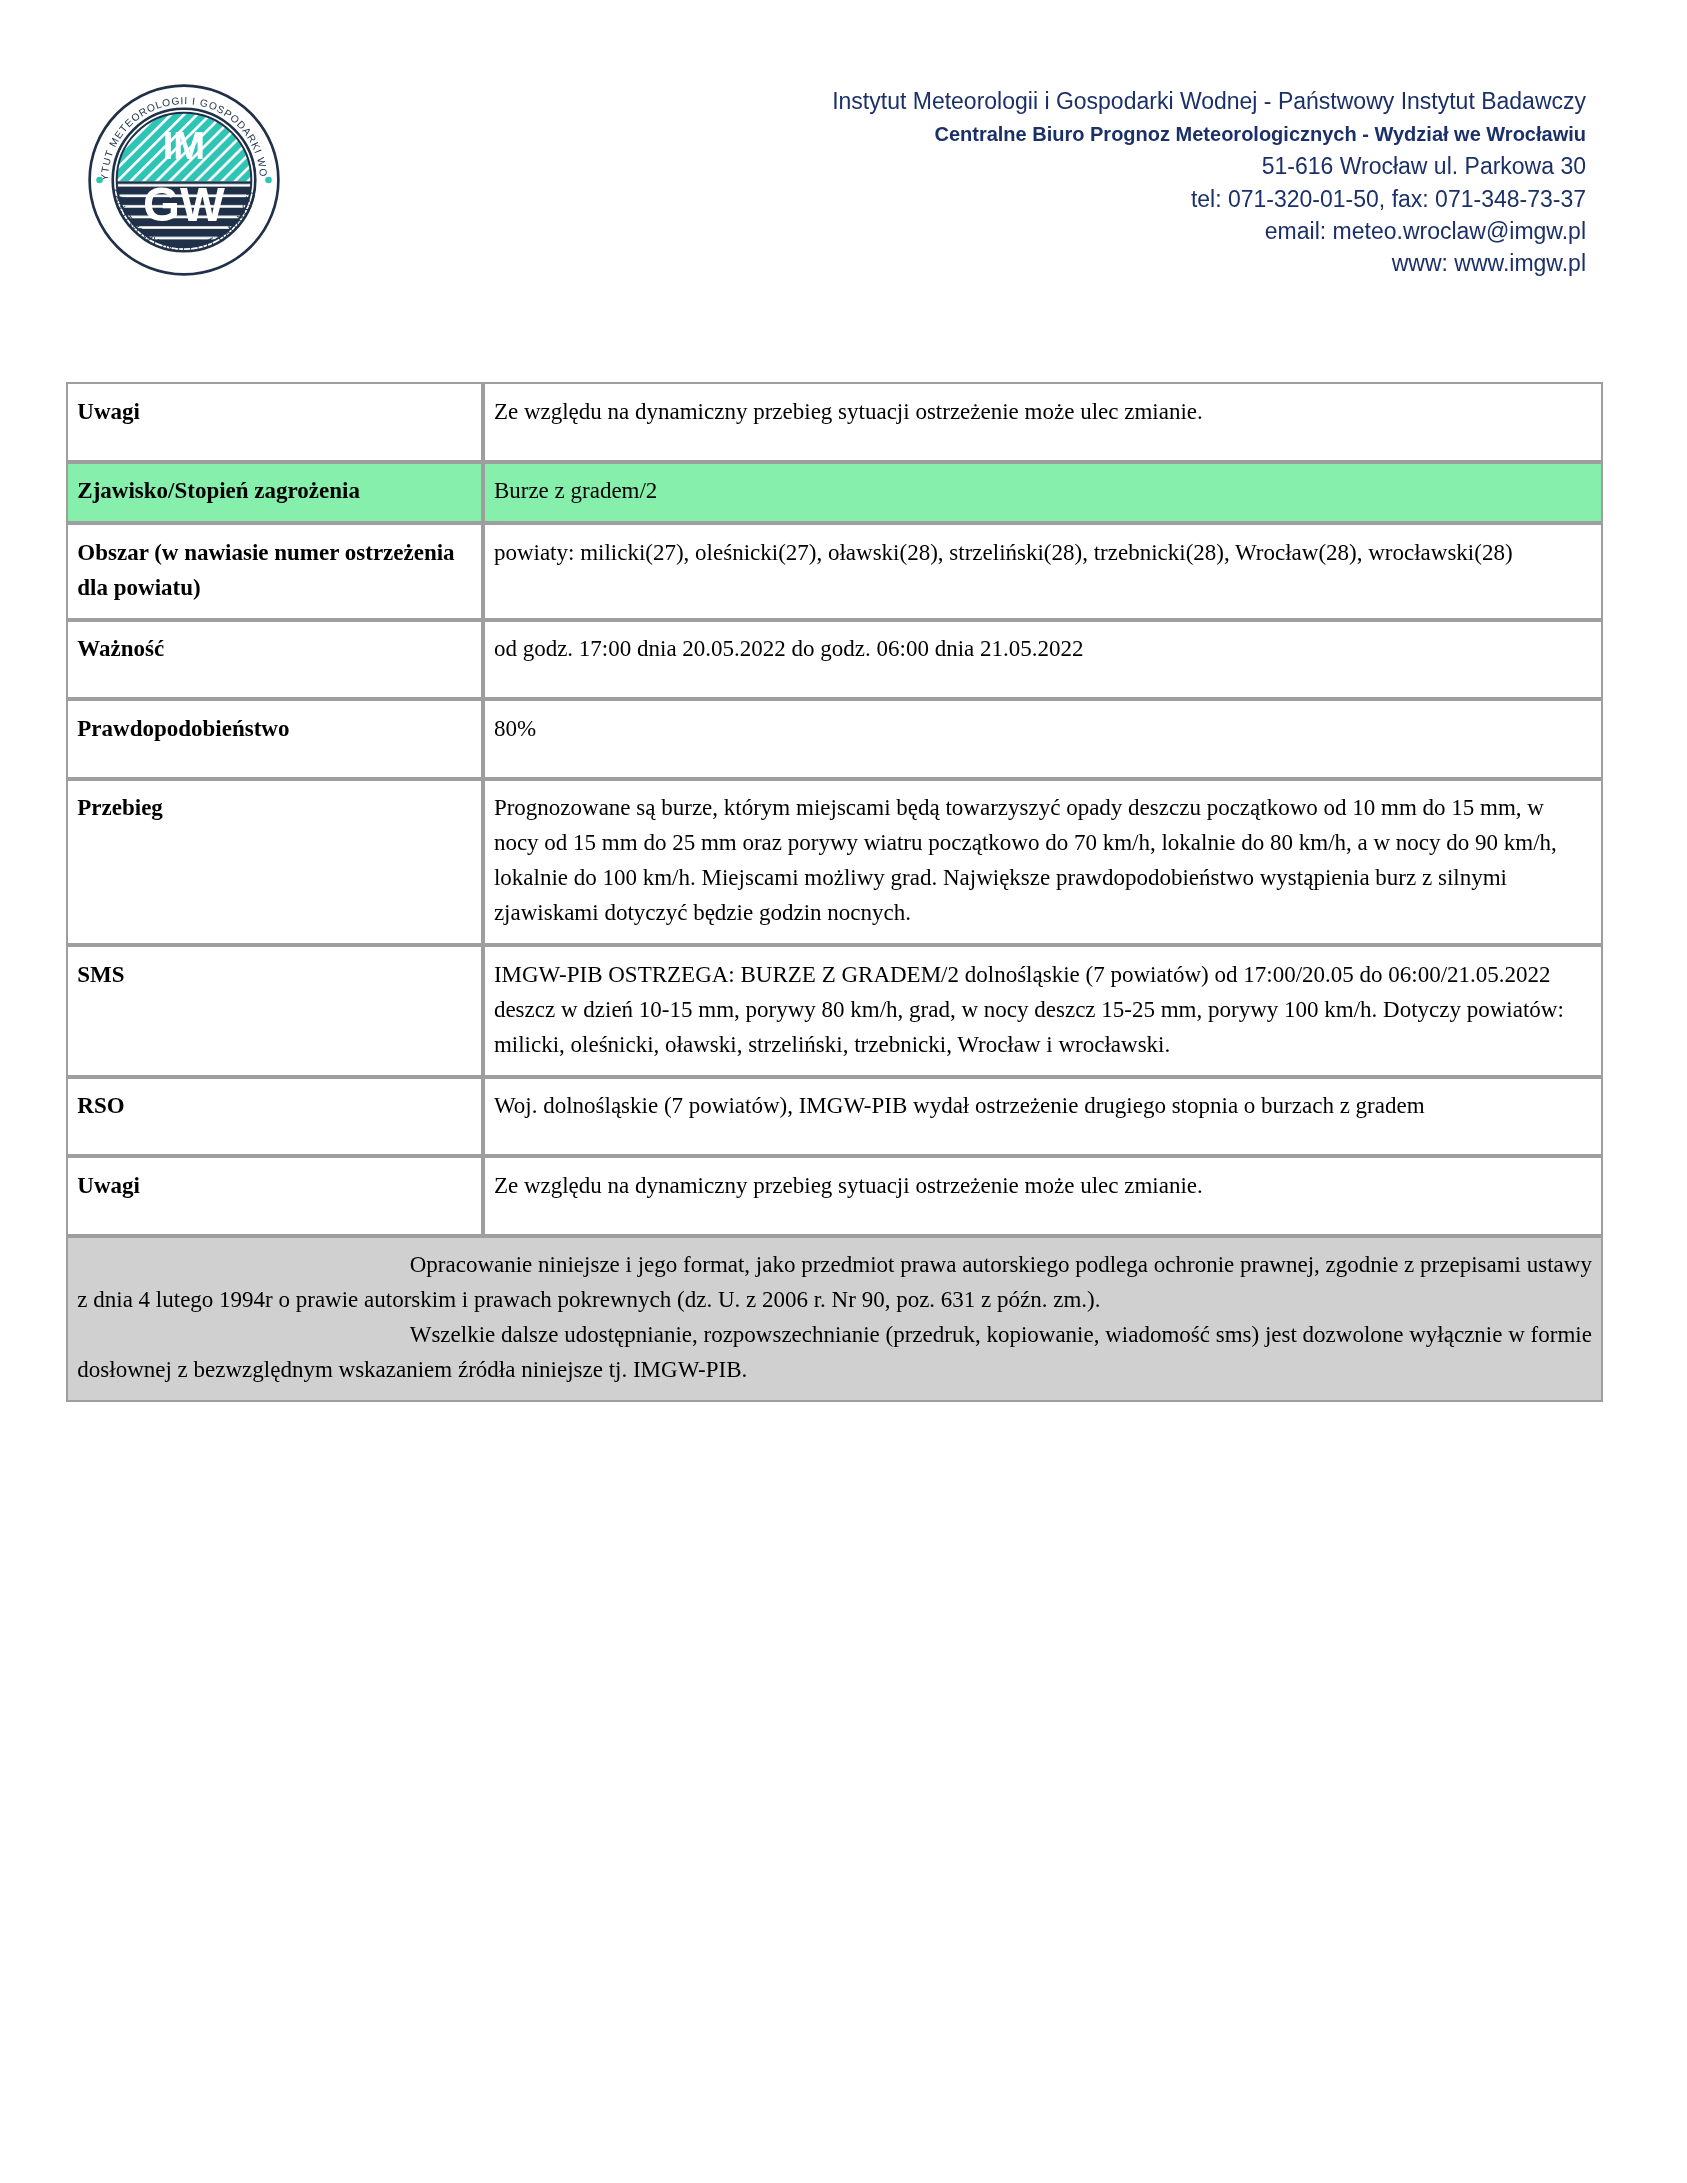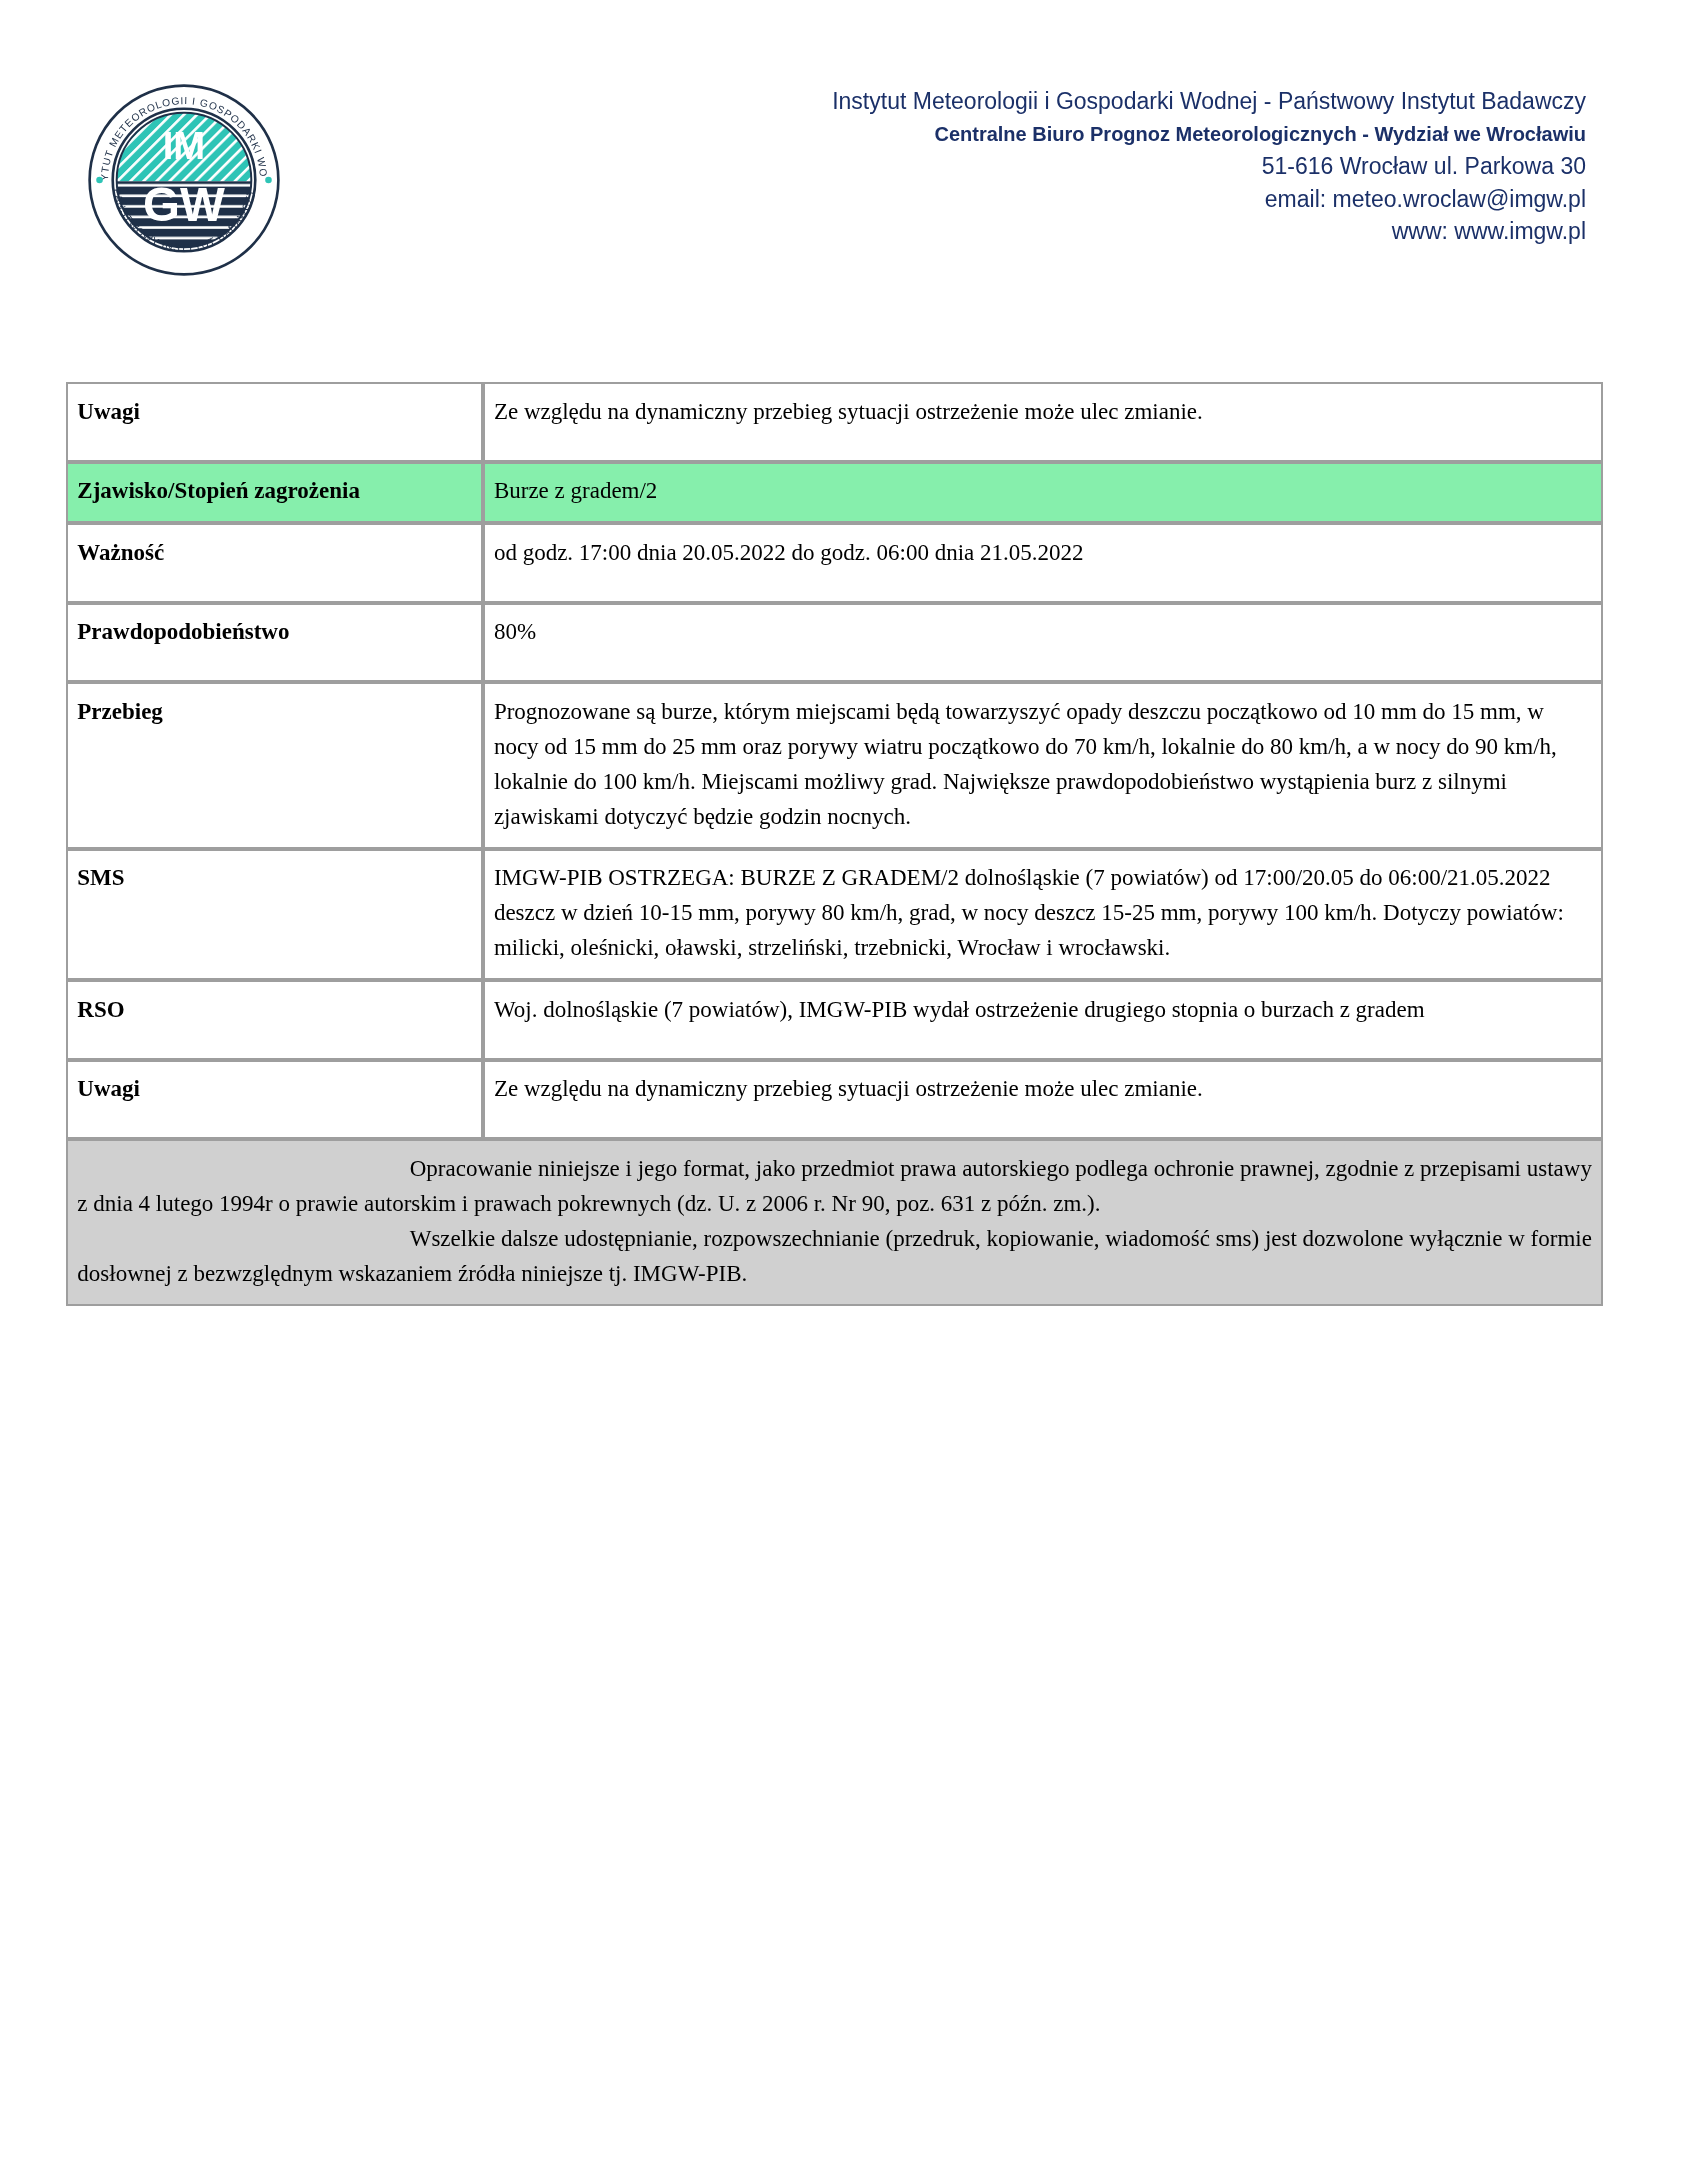--- a/index.html
+++ b/index.html
@@ -136,37 +136,42 @@
 
         <circle cx="22" cy="150" r="5" fill="#2ec4b6"></circle>
         <circle cx="278" cy="150" r="5" fill="#2ec4b6"></circle>
       </svg>
     </div>
 
     <div class="header-text">
       <div class="header-line">Instytut Meteorologii i Gospodarki Wodnej - Państwowy Instytut Badawczy</div>
       <div class="header-line bold">Centralne Biuro Prognoz Meteorologicznych - Wydział we Wrocławiu</div>
       <div class="header-line">51-616 Wrocław ul. Parkowa 30</div>
+      <div class="header-line">tel: 071-320-01-50, fax: 071-348-73-37</div>
       <div class="header-line">email: meteo.wroclaw@imgw.pl</div>
       <div class="header-line">www: www.imgw.pl</div>
     </div>
   </div>
 
   <table class="warn-table">
     <tbody>
       <tr>
         <td class="col-label pad-sm">Uwagi</td>
         <td class="col-value pad-sm">Ze względu na dynamiczny przebieg sytuacji ostrzeżenie może ulec zmianie.</td>
       </tr>
 
       <tr class="highlight">
         <td class="col-label">Zjawisko/Stopień zagrożenia</td>
         <td class="col-value">Burze z gradem/2</td>
       </tr>
 
+      <tr>
+        <td class="col-label">Obszar (w nawiasie numer ostrzeżenia dla powiatu)</td>
+        <td class="col-value">powiaty: milicki(27), oleśnicki(27), oławski(28), strzeliński(28), trzebnicki(28), Wrocław(28), wrocławski(28)</td>
+      </tr>
 
       <tr>
         <td class="col-label pad-sm">Ważność</td>
         <td class="col-value pad-sm">od godz. 17:00 dnia 20.05.2022 do godz. 06:00 dnia 21.05.2022</td>
       </tr>
 
       <tr>
         <td class="col-label pad-sm">Prawdopodobieństwo</td>
         <td class="col-value pad-sm">80%</td>
       </tr>

